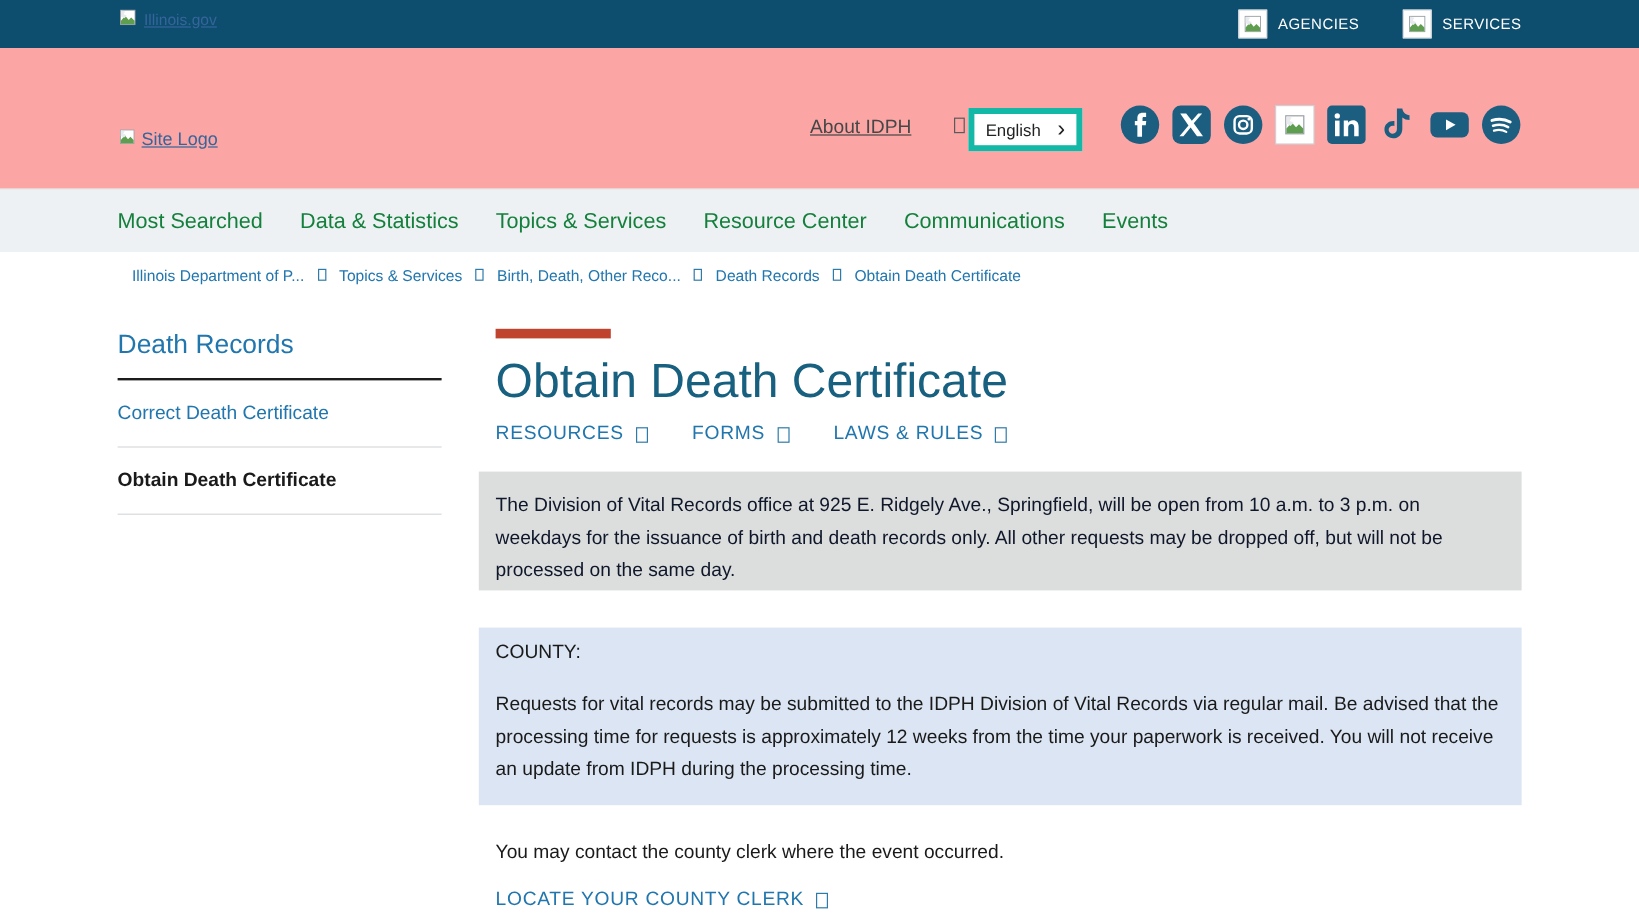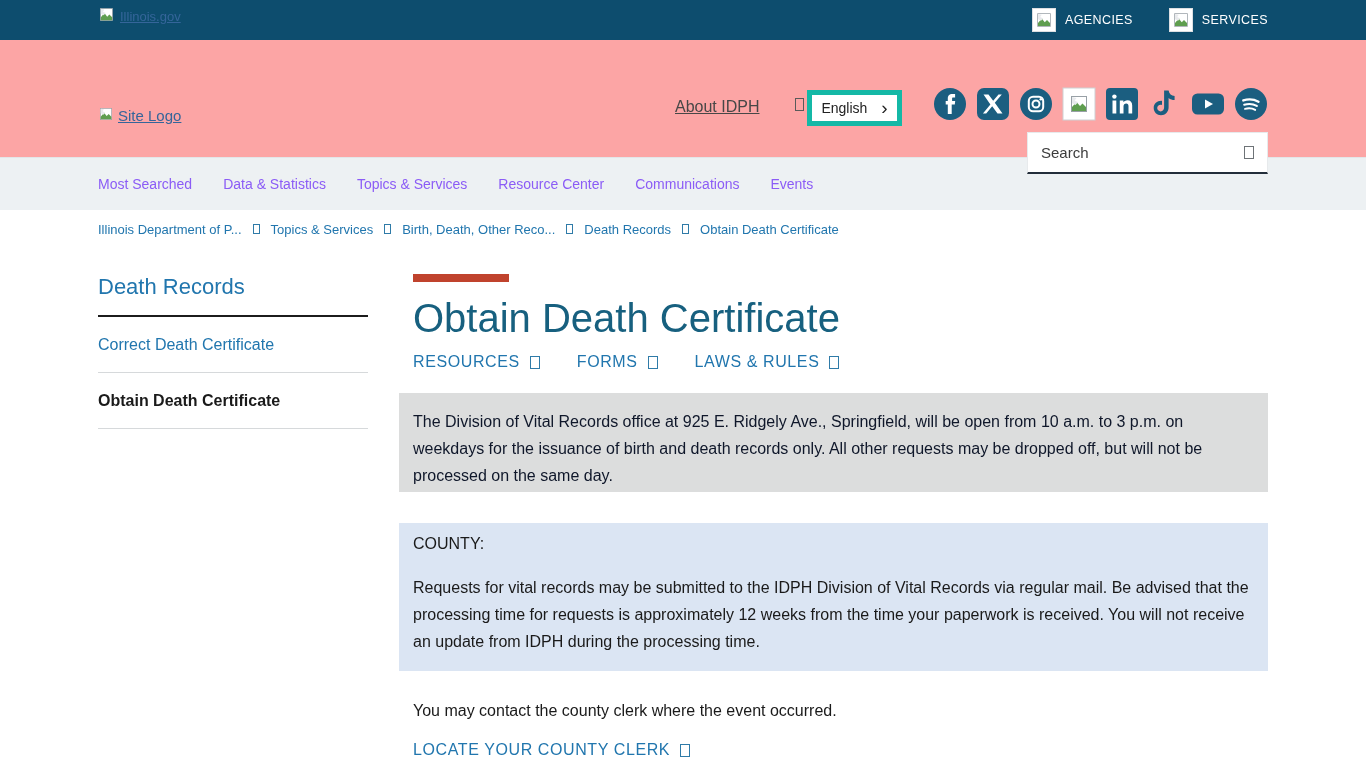--- a/index.html
+++ b/index.html
@@ -35,25 +35,25 @@
                 border:1px solid #e7eaec; border-bottom:2px solid #232e3a; display:flex;
                 align-items:center; padding:0 13px; }
   .search-box input { flex:1; border:none; outline:none; background:transparent; font-size:15px;
                       color:#333; font-family:"Liberation Sans", sans-serif; }
   .search-box input::placeholder { color:#3c3c3c; opacity:1; }
   .sq { display:inline-block; width:10px; height:13px; border:1px solid #6e7377; }
 
   
   .mainnav { height:53px; background:#edf1f3; border-top:1px solid #e3e6e9; display:flex;
              align-items:center; padding:0 98px; gap:31px; }
-  .mainnav a { color:#8b5cf6; font-size:14px; }
+  .mainnav a { color:#15803d; font-size:18px; }
 
   
   .breadcrumb { height:38px; display:flex; align-items:center; padding:0 98px; gap:11px;
-                font-size:13px; }
+                font-size:13px;margin-left:12px; }
   .breadcrumb a, .breadcrumb span.crumb { color:#2176ae; }
   .bc-sep { display:inline-block; width:7px; height:10px; border:1px solid #2f7ba8; }
 
   
   .content { display:flex; padding:26px 98px 0; }
   .sidebar { width:270px; flex-shrink:0; }
   .sidebar-title { font-size:22px; font-weight:400; color:#2176ae; margin-bottom:15px;
                    display:block; }
   .sidebar-rule { border-bottom:2px solid #1c1c1c; }
   .side-item { display:block; padding:19px 0 18px; border-bottom:1px solid #d6d9db;
@@ -202,24 +202,20 @@
         <svg width="34" height="34" viewBox="0 0 34 34">
             <circle cx="17" cy="17" r="16" fill="#1b5e80"></circle>
             <path d="M9.3 13.4c5.2-1.6 11-1 15.2 1.3" stroke="#fff" stroke-width="2.4" fill="none" stroke-linecap="round"></path>
             <path d="M10.2 17.8c4.4-1.3 9.1-.8 12.6 1.1" stroke="#fff" stroke-width="2.1" fill="none" stroke-linecap="round"></path>
             <path d="M11 21.9c3.6-1 7.4-.6 10.2 1" stroke="#fff" stroke-width="1.9" fill="none" stroke-linecap="round"></path>
           </svg>
       </span>
     </a>
   </div>
 
-  <div class="search-box">
-    <input type="text" placeholder="Search" style="">
-    <span class="sq"></span>
-  </div>
 </div>
 
 <div class="mainnav">
   <a href="#">Most Searched</a>
   <a href="#">Data &amp; Statistics</a>
   <a href="#">Topics &amp; Services</a>
   <a href="#">Resource Center</a>
   <a href="#">Communications</a>
   <a href="#">Events</a>
 </div>

